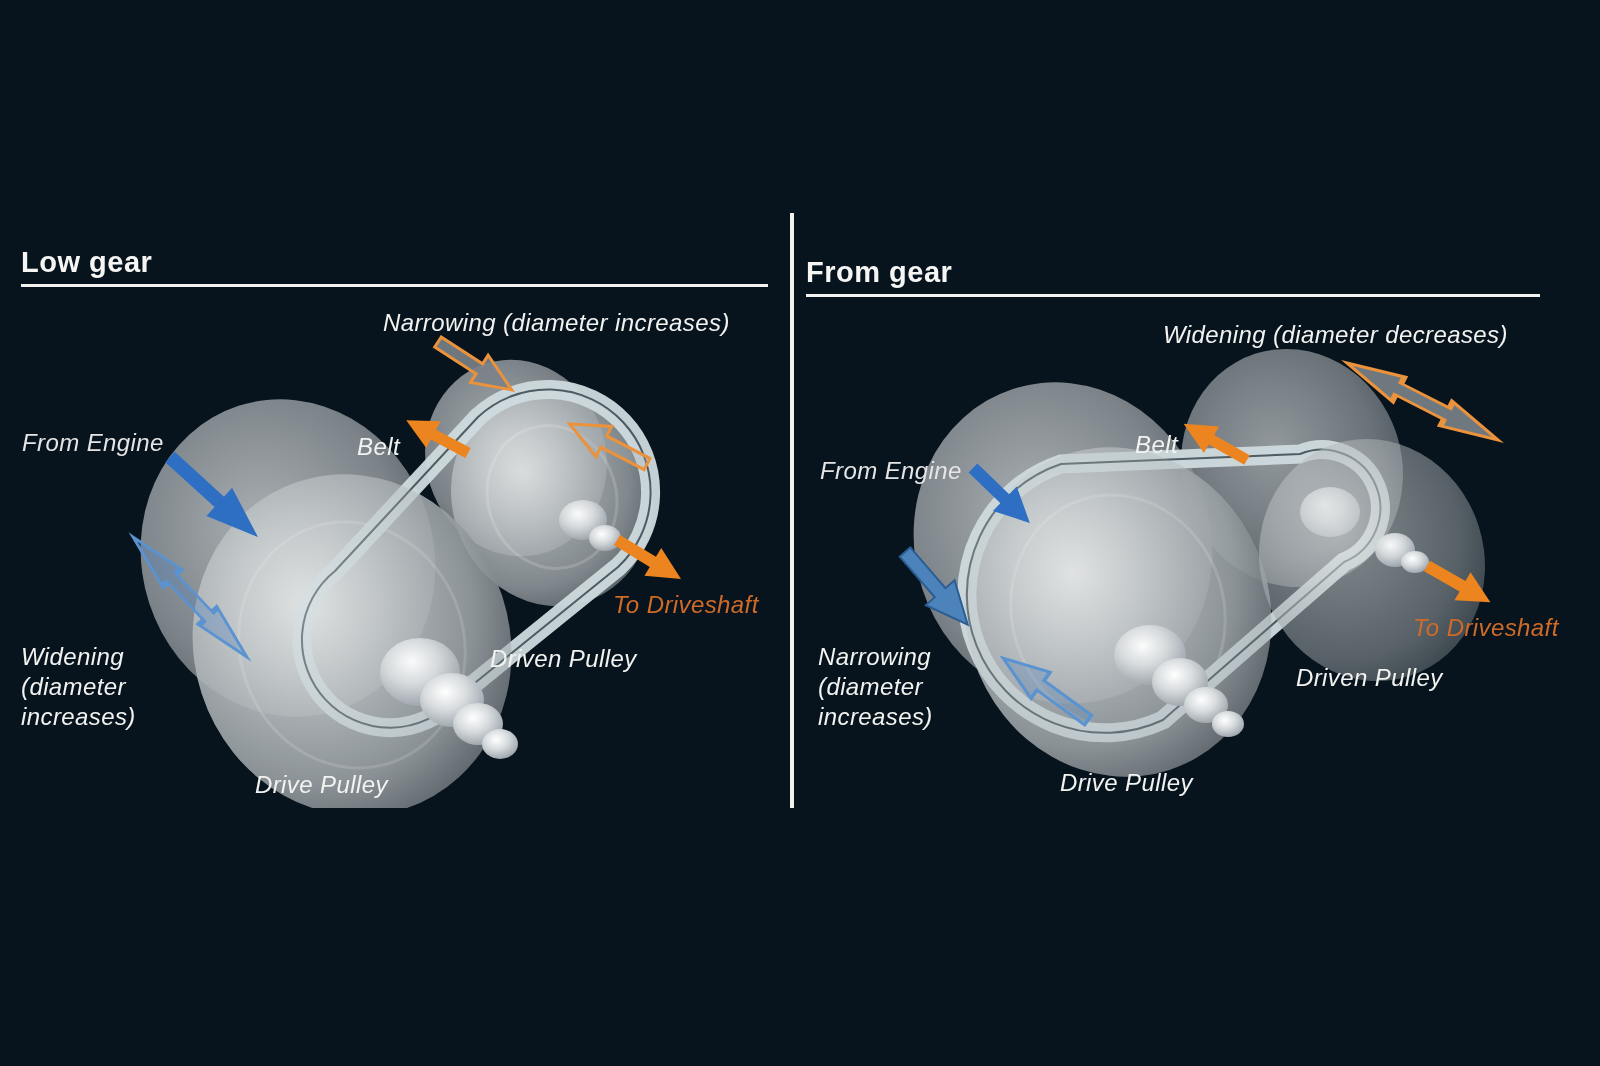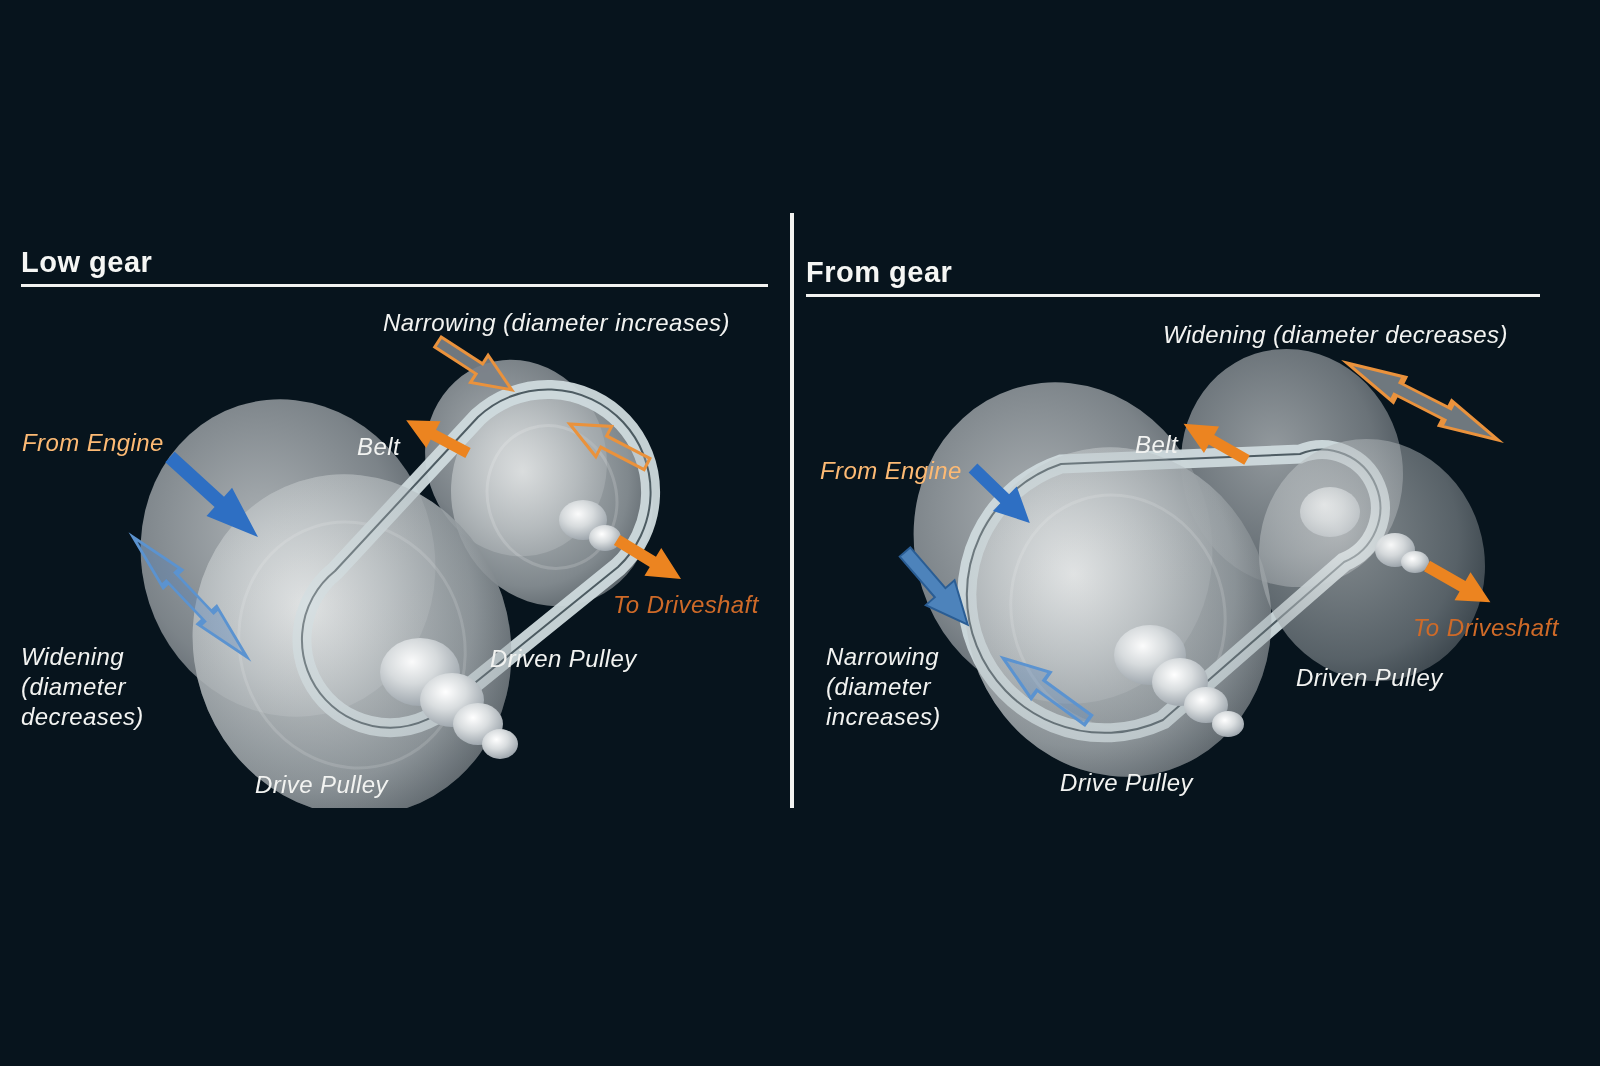--- a/index.html
+++ b/index.html
@@ -12,21 +12,21 @@
     position:absolute;
     font-size:24px;line-height:30px;letter-spacing:.4px;
     color:#f2f3f1;white-space:pre-line;font-style:italic;
   }
   .title{
     position:absolute;
     font-size:29px;font-weight:bold;letter-spacing:.5px;
     color:#f5f6f4;
   }
   .rule{position:absolute;height:3px;background:#f2f3f1;}
-  .blue-text{color:#fdba74;}
+  .blue-text{color:#e5e5e5;}
   .orange-text{color:#cf6a28;}
   #divider{position:absolute;width:4px;background:#f2f3f1;}
   svg{position:absolute;left:0;top:0;}
 </style>
 </head>
 <body>
 
 <div id="stage">
 
   <svg width="1600" height="1066" viewBox="0 0 1600 1066">
@@ -119,31 +119,31 @@
   <div id="divider" style="left:790px;top:213px;height:639px;"></div>
 
   <div class="title" style="left:21px;top:246px;">Low gear</div>
   <div class="rule" style="left:21px;top:284px;width:747px;"></div>
 
   <div class="lbl" style="left:383px;top:308px;">Narrowing (diameter increases)</div>
   <div class="lbl blue-text" style="left:22px;top:428px;">From Engine</div>
   <div class="lbl" style="left:357px;top:432px;">Belt</div>
   <div class="lbl" style="left:21px;top:642px;">Widening
 (diameter
-decreases)</div>
+increases)</div>
   <div class="lbl" style="left:255px;top:770px;">Drive Pulley</div>
   <div class="lbl" style="left:490px;top:644px;">Driven Pulley</div>
   <div class="lbl orange-text" style="left:613px;top:590px;">To Driveshaft</div>
 
   <div class="title" style="left:806px;top:256px;">From gear</div>
   <div class="rule" style="left:806px;top:294px;width:734px;"></div>
 
   <div class="lbl" style="left:1163px;top:320px;">Widening (diameter decreases)</div>
   <div class="lbl blue-text" style="left:820px;top:456px;">From Engine</div>
   <div class="lbl" style="left:1135px;top:430px;">Belt</div>
-  <div class="lbl" style="left:818px;top:642px;margin-left:8px;">Narrowing
+  <div class="lbl" style="left:818px;top:642px;">Narrowing
 (diameter
 increases)</div>
   <div class="lbl" style="left:1060px;top:768px;">Drive Pulley</div>
   <div class="lbl" style="left:1296px;top:663px;">Driven Pulley</div>
   <div class="lbl orange-text" style="left:1413px;top:613px;">To Driveshaft</div>
 
 </div>
 
 </body></html>

